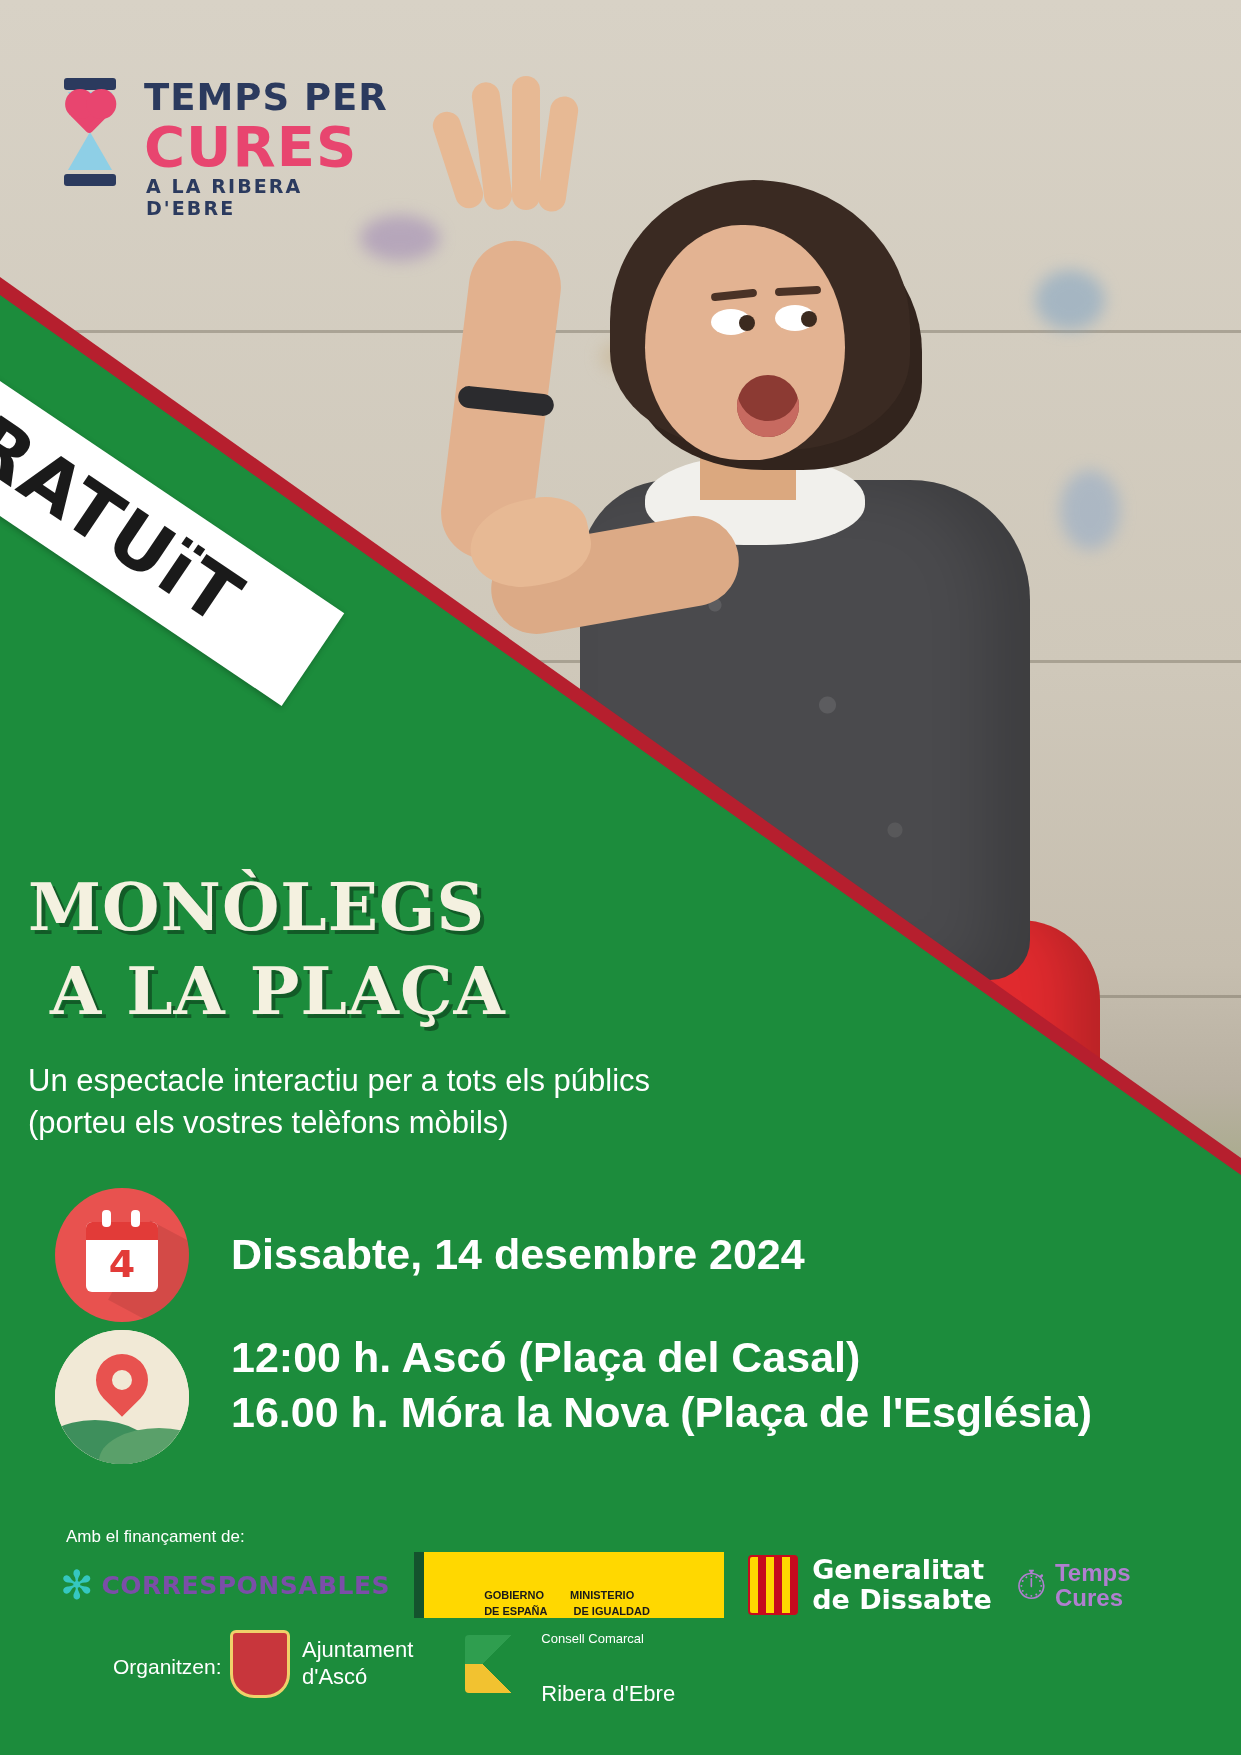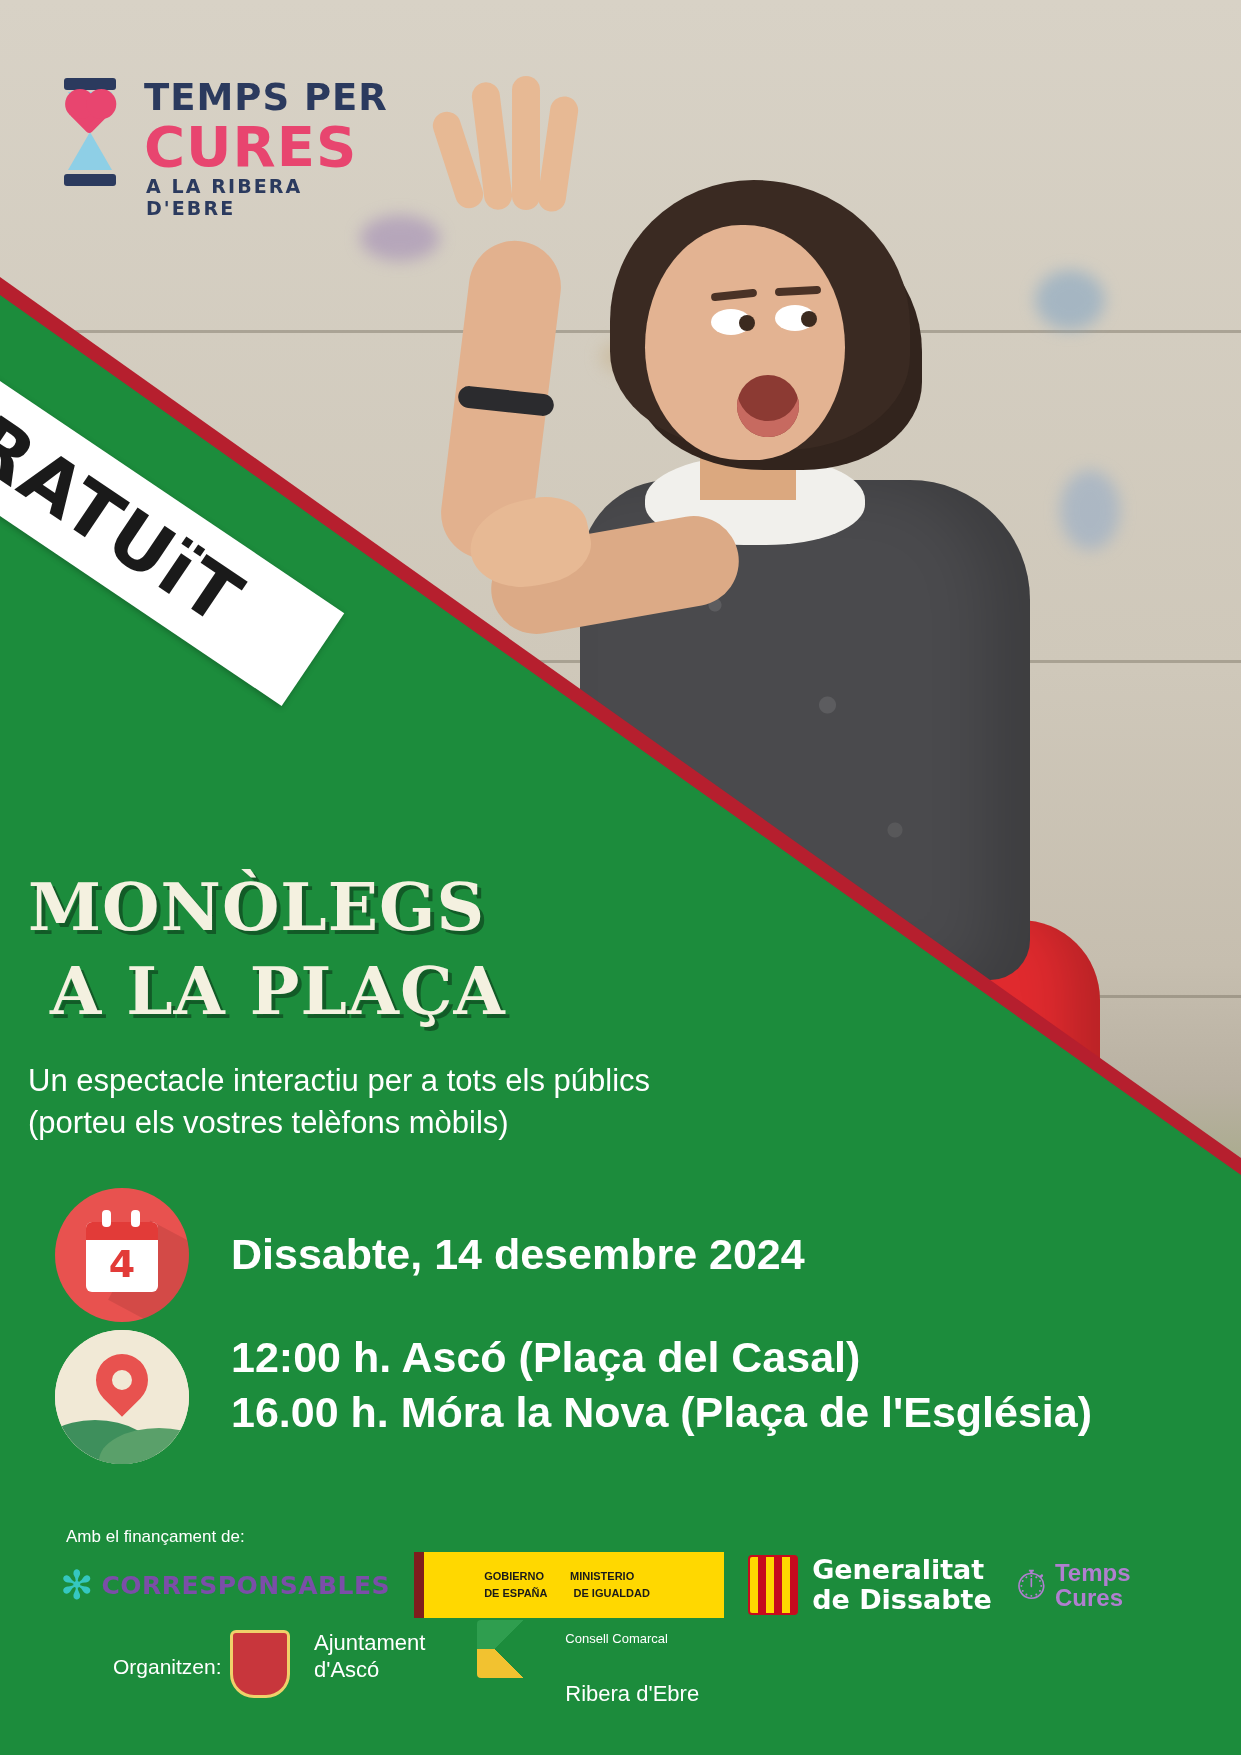--- a/index.html
+++ b/index.html
@@ -319,22 +319,22 @@
     position: absolute; left: 60px; top: 1552px; width: 1120px;
     display: flex; align-items: center; gap: 24px;
   }
   .corresp { display: flex; align-items: center; gap: 8px; }
   .corresp .snow { font-size: 40px; color: #35c7c0; line-height: 1; }
   .corresp .txt {
     font-family: "DejaVu Sans", sans-serif;
     font-weight: 800; font-size: 25px; letter-spacing: 0.5px; color: #7b4ea8;
   }
   .gob {
-    display: flex; align-items: center; height: 66px; width: 300px;
-    background: #ffd800; border-left: 10px solid #7f1d1d;
+    display: flex; align-items: flex-end; height: 66px; width: 300px;
+    background: #ffd800; border-left: 10px solid #14532d;
   }
   .gob .flag {
     width: 44px; background: linear-gradient(180deg,#c60b1e 0 25%, #ffc400 25% 75%, #c60b1e 75% 100%);
     margin: 6px 8px; border-radius: 2px;
   }
   .gob .gob-txt {
     display: flex; flex-direction: column; justify-content: center; gap: 4px;
     font-size: 11px; font-weight: 700; color: #1a1a1a; line-height: 1.15;
   }
   .gob .gob-txt .sep { display: flex; gap: 26px; }
@@ -353,21 +353,21 @@
   .tpc .tpc-txt { font-size: 24px; font-weight: 700; color: #b07fd0; line-height: 1.05; }
 
   .org-label {
     position: absolute; left: 113px; top: 1655px;
     color: #ffffff; font-size: 21px;
   }
   .organizers {
     position: absolute; left: 230px; top: 1620px; width: 960px;
     display: flex; align-items: center; gap: 52px;
   }
-  .org { display: flex; gap: 24px; }
+  .org { display: flex; align-items: center; gap: 12px; }
   .crest {
     width: 54px; height: 62px; border-radius: 6px 6px 24px 24px;
     background: #c8363c; border: 3px solid #f0d06a;
     position: relative;
   }
   .crest.blue { background: #2f6fb5; border-color: #f0d06a; border-radius: 50%; height: 58px; }
   .crest.green {
     background: transparent; border: none; width: 64px; height: 58px;
     background-image: linear-gradient(135deg,#2f9e4f 50%, transparent 50%), linear-gradient(45deg,#f2c230 50%, transparent 50%);
     background-size: 100% 50%;

